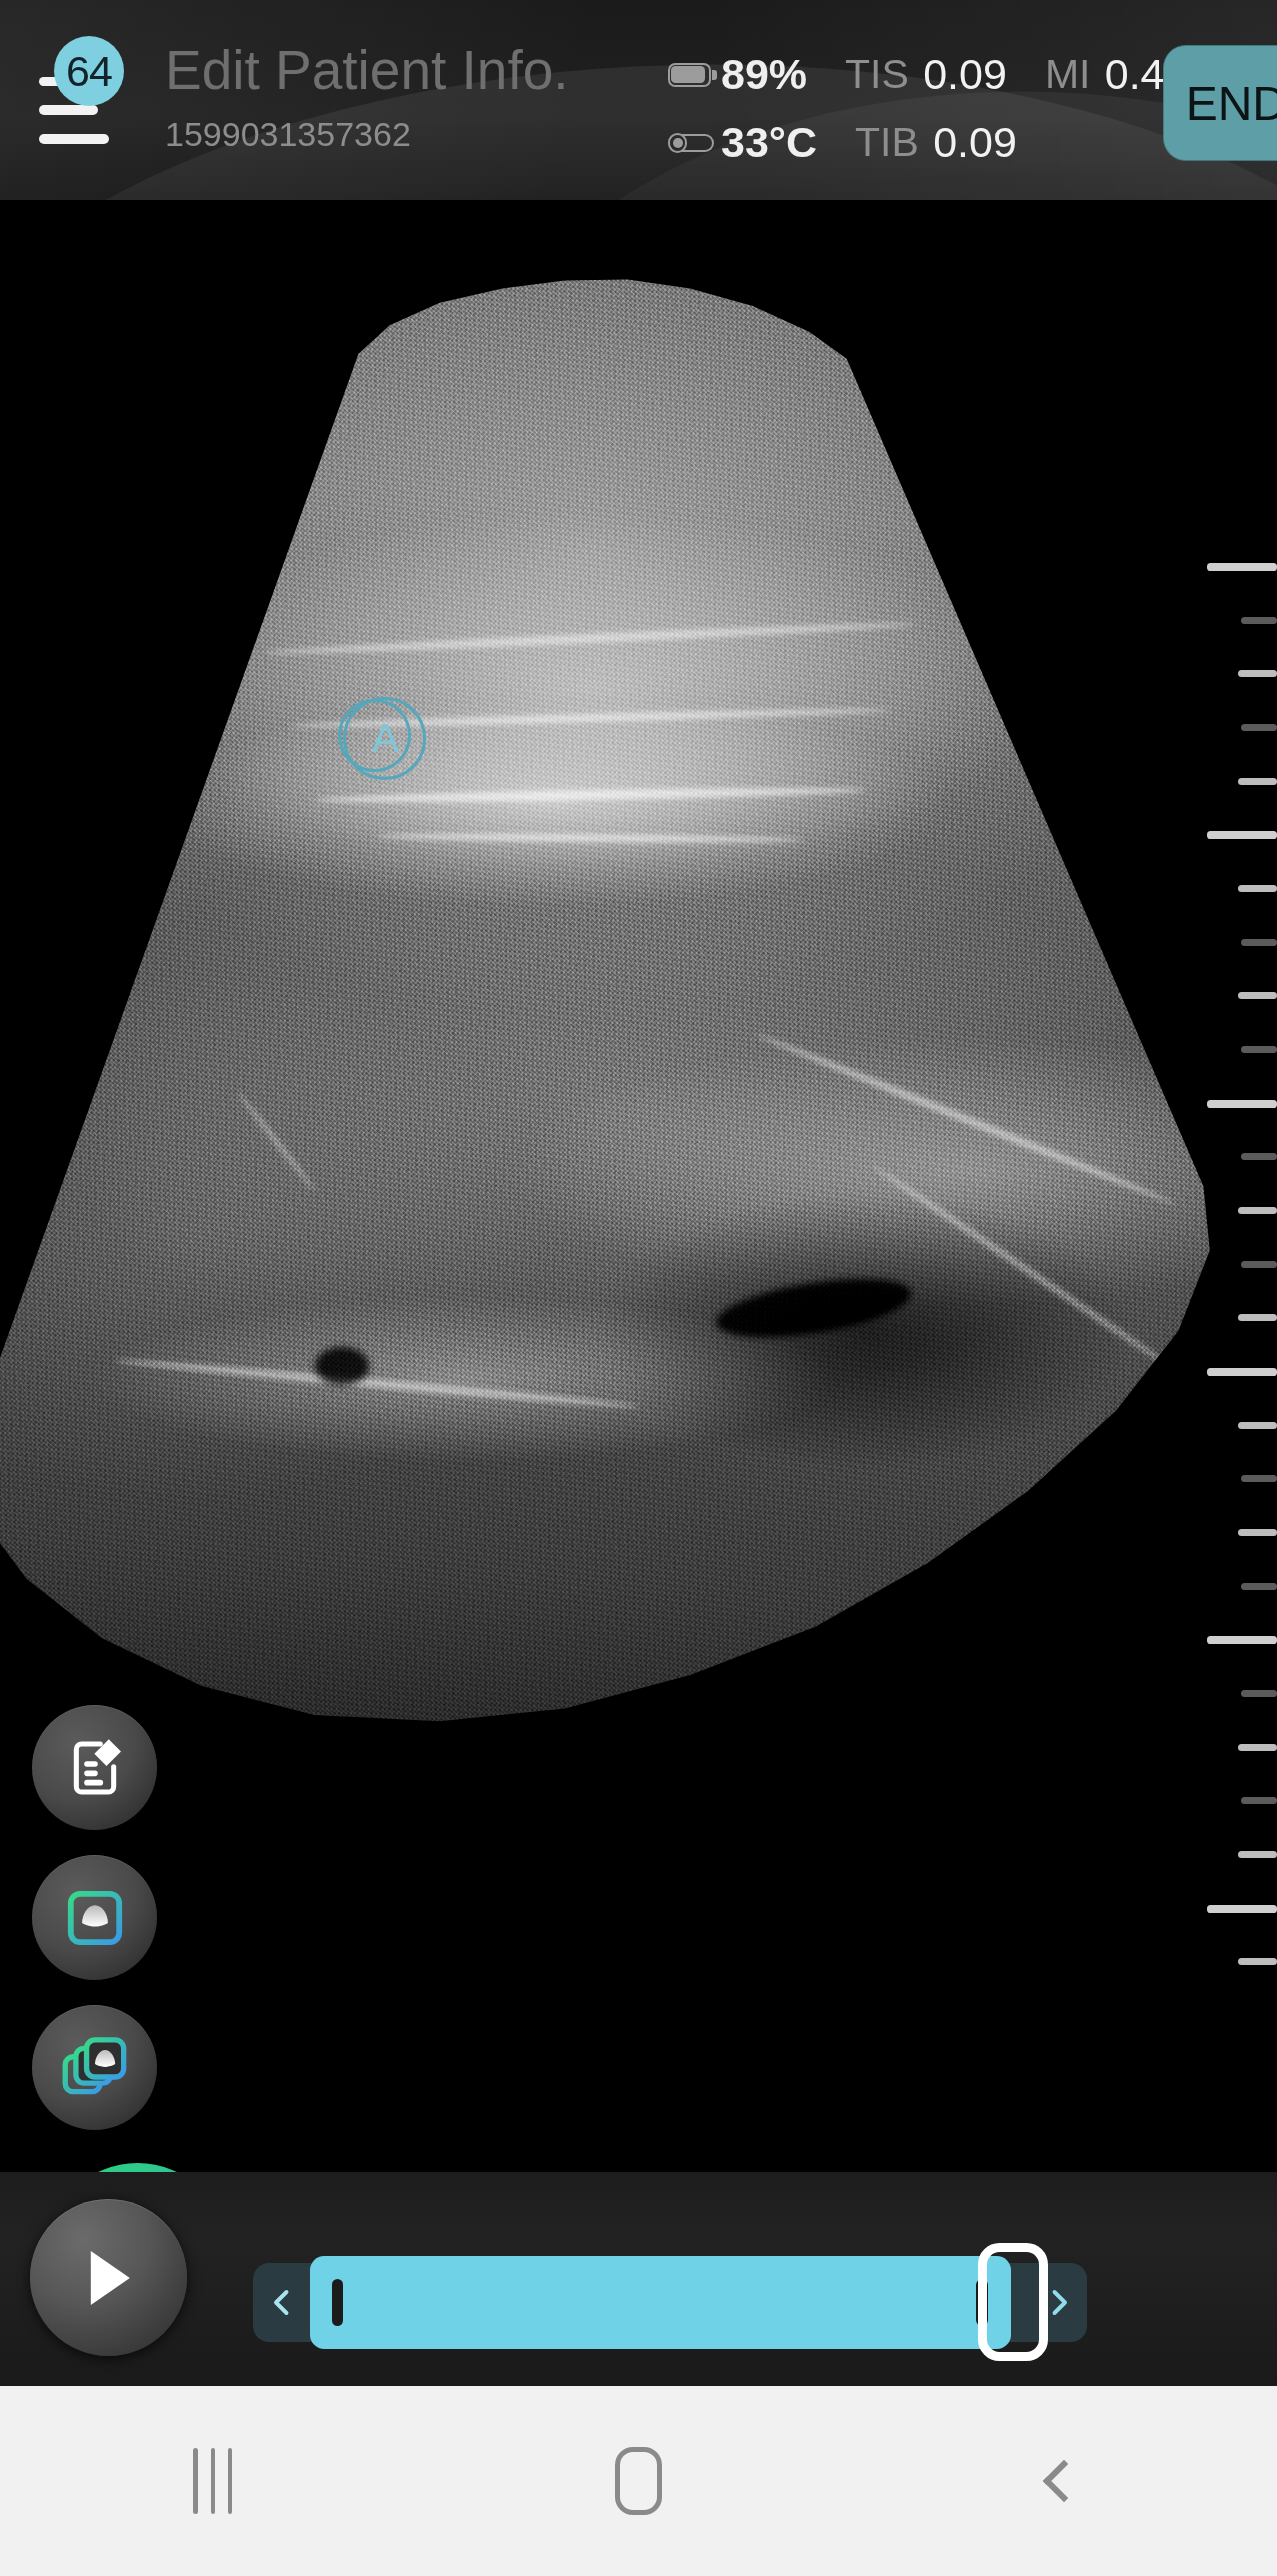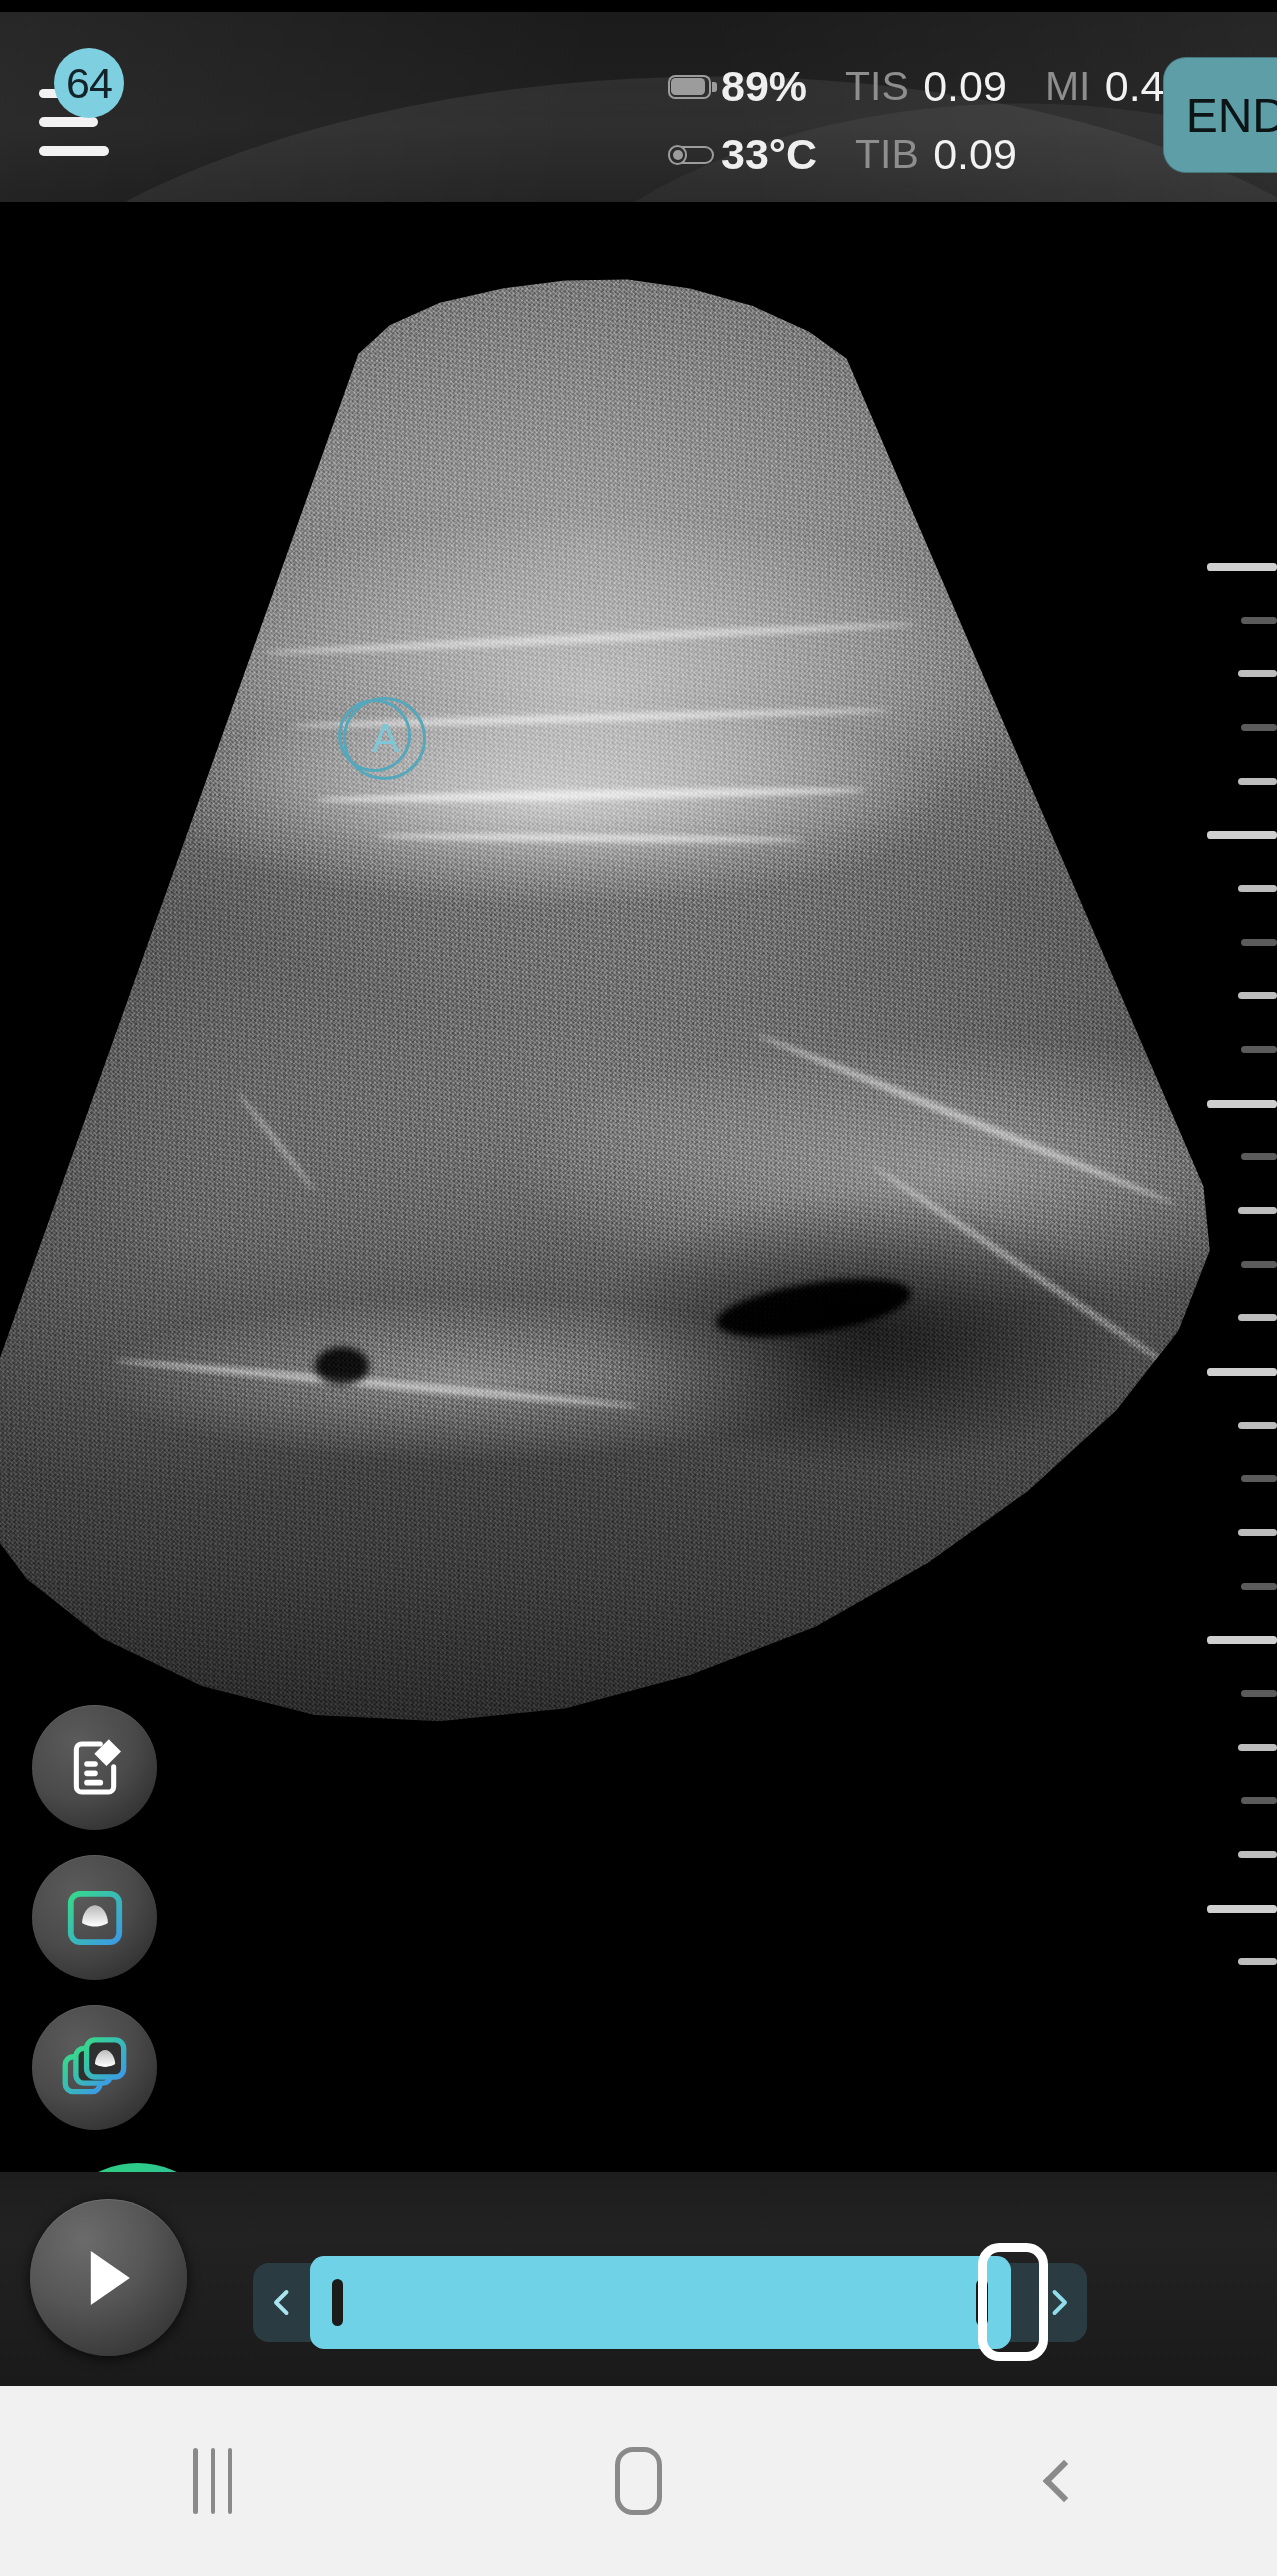--- a/index.html
+++ b/index.html
@@ -6,21 +6,21 @@
   * { margin:0; padding:0; box-sizing:border-box; }
   html,body{ background:#000; }
   body{
     width:1277px; height:2576px; position:relative; overflow:hidden;
     font-family:"Liberation Sans", sans-serif;
     -webkit-font-smoothing:antialiased;
   }
 
   
   #header{
-    position:absolute; left:0; top:12px; width:1277px; height:200px;
+    position:absolute; left:0; top:0; width:1277px; height:200px;
     background:
       linear-gradient(104deg, rgba(255,255,255,0.055) 0%, rgba(255,255,255,0.0) 46%),
       linear-gradient(255deg, rgba(255,255,255,0.05) 0%, rgba(255,255,255,0.0) 44%),
       linear-gradient(180deg,#1b1b1b 0%,#202020 58%,#161616 100%);
     overflow:hidden;
   }
   #header .wave{
     position:absolute; left:-107px; bottom:-250px; width:1574px; height:385px;
     background:linear-gradient(180deg, rgba(255,255,255,0.075), rgba(255,255,255,0.01));
     border-radius:50% 50% 0 0 / 100% 100% 0 0;
@@ -294,20 +294,24 @@
   <div class="wave"></div>
   <div class="wave2"></div>
 
   <div id="menu-btn">
     <div class="bar b1"></div>
     <div class="bar b2"></div>
     <div class="bar b3"></div>
   </div>
   <div id="menu-badge">64</div>
 
+  <div id="title-block">
+    <div id="page-title">Edit Patient Info.</div>
+    <div id="patient-id">1599031357362</div>
+  </div>
 
   <div id="status">
     <div class="status-row r1">
       <span class="stat-icon">
         <span class="bat-body"></span>
           <span class="bat-fill"></span>
           <span class="bat-tip"></span>
       </span>
       <span class="stat-val">89%</span>
       <span class="stat-key">TIS</span>

